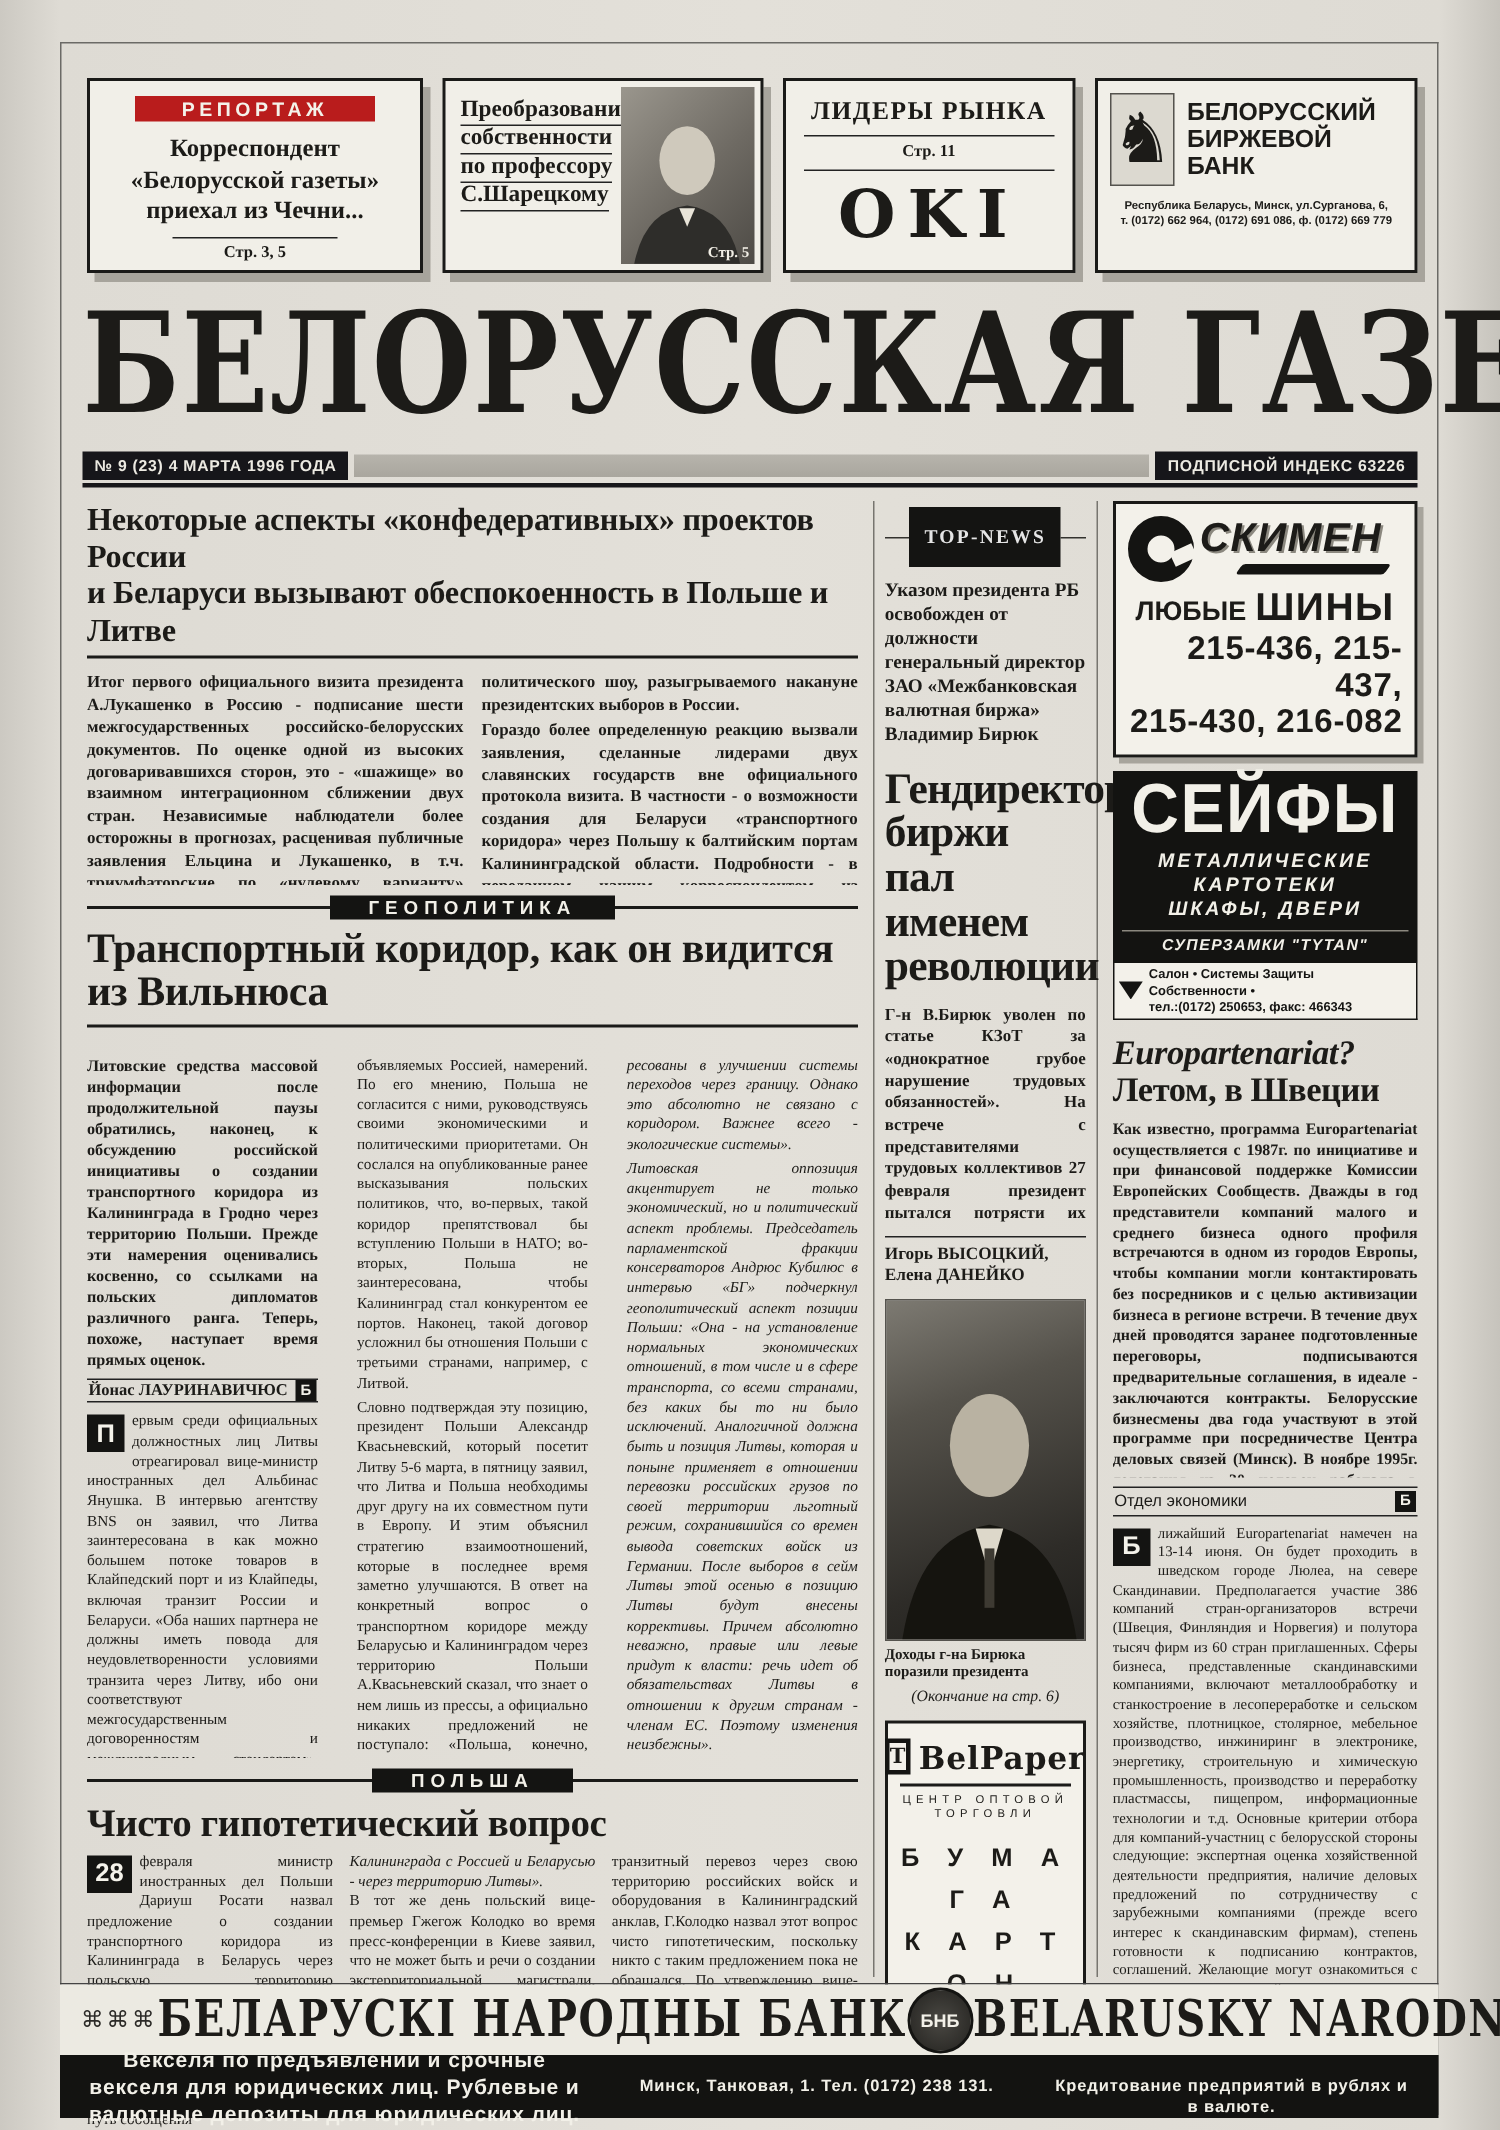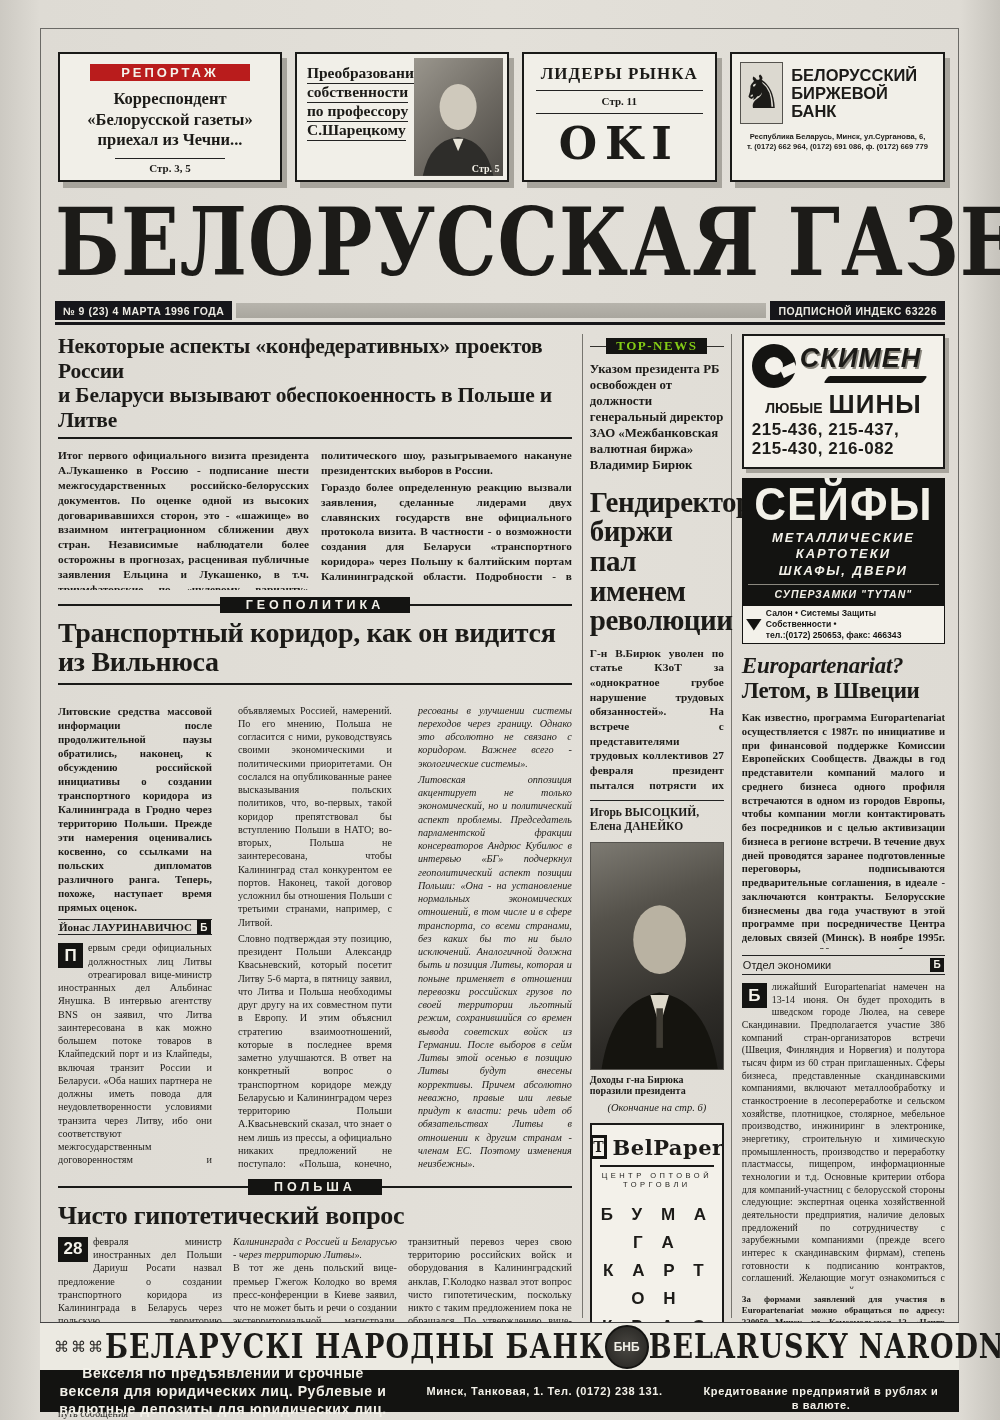--- a/index.html
+++ b/index.html
@@ -75,22 +75,22 @@
   .it { font-style:italic; }
 
   .pol-h { font-weight:bold; font-size:26px; line-height:1.05; padding:2px 0 4px; letter-spacing:-.3px;}
   .pol-cols { display:flex; gap:11px; height:190px; overflow:hidden; margin-top:2px; }
   .pol-cols .c { width:33.33%; font-size:10.2px; line-height:1.3; text-align:justify; }
   .credit { font-weight:bold; font-size:9.8px; margin-top:6px; }
 
   
   .tn-bar { display:flex; align-items:center; margin:4px 0 8px; }
   .tn-bar .ln { flex:1; border-top:1.5px solid #33322e; }
-  .tn-bar .lbl { background:#141412; color:#84cc16; font-family:"Liberation Serif",serif; font-weight:bold;
-                 font-size:13px; letter-spacing:1.5px; padding:0 10px; }
+  .tn-bar .lbl { background:#141412; color:#e5e5e5; font-family:"Liberation Serif",serif; font-weight:bold;
+                 font-size:13px; letter-spacing:1.5px; padding:12px 10px; }
   .tn-intro { font-weight:bold; font-size:12.8px; line-height:1.25; }
   .tn-h { font-weight:bold; font-size:29px; line-height:1.02; margin:14px 0 10px; letter-spacing:-.5px;}
   .tn-body { font-weight:bold; font-size:11.3px; line-height:1.3; text-align:justify; height:148px; overflow:hidden;}
   .tn-by { border-top:1.5px solid #222; margin-top:6px; padding-top:4px; font-weight:bold; font-size:11.5px; line-height:1.25;}
   .photo-b { margin-top:8px; width:100%; height:228px; border:1px solid #55534e;
              background:linear-gradient(160deg,#7d7a72 0%,#55524b 30%,#2e2c28 75%,#201f1c 100%); position:relative; overflow:hidden;}
   .photo-b svg { position:absolute; bottom:0; left:0; width:100%; }
   .tn-cap { font-weight:bold; font-size:10px; margin-top:4px; }
   .tn-cont { font-style:italic; font-size:10.5px; margin-top:6px; text-align:center;}
 
@@ -104,22 +104,22 @@
 
   
   .skimen { background:#f3f1ea; border:2.5px solid #1a1a18; box-shadow:4px 4px 0 #a7a49c; padding:7px 8px 9px; }
   .sk-top { display:flex; align-items:center; gap:4px; }
   .tire { width:44px; height:44px; border-radius:50%; border:13px solid #141412; position:relative; flex:0 0 auto;}
   .tire::after { content:""; position:absolute; right:-14px; top:8px; width:16px; height:10px; background:#f3f1ea; transform:rotate(-25deg);}
   .sk-brand { font-family:"Liberation Sans",sans-serif; font-weight:bold; font-style:italic; font-size:27px; letter-spacing:1px;
               text-shadow:1.5px 1.5px 0 #8b887f; }
   .sk-swoosh { height:7px; background:#141412; transform:skewX(-35deg); margin:2px 10px 6px 26px; border-radius:2px;}
   .sk-line { display:flex; align-items:baseline; justify-content:center; gap:6px; font-family:"Liberation Sans",sans-serif; font-weight:bold;}
-  .sk-line .a { font-size:14px; } .sk-line .b { font-size:26px; letter-spacing:1px;}
-  .sk-ph { text-align:left; font-family:"Liberation Sans",sans-serif; font-weight:bold; font-size:17px; line-height:1.12; letter-spacing:.5px;}
+  .sk-line .a { font-size:18px; } .sk-line .b { font-size:26px; letter-spacing:1px;}
+  .sk-ph { text-align:right; font-family:"Liberation Sans",sans-serif; font-weight:bold; font-size:22px; line-height:1.12; letter-spacing:.5px;}
 
   .sejfy { margin-top:9px; background:#131311; color:#f2f0e8; padding:4px 6px 6px; }
   .sf-title { font-family:"Liberation Sans",sans-serif; font-weight:bold; font-size:44px; letter-spacing:1px; text-align:center; line-height:1; transform:scaleY(1.05); }
   .sf-lines { font-family:"Liberation Sans",sans-serif; font-weight:bold; font-style:italic; font-size:13px; letter-spacing:2px; text-align:center; line-height:1.25; margin-top:4px;}
   .sf-locks { font-family:"Liberation Sans",sans-serif; font-weight:bold; font-style:italic; font-size:10.5px; letter-spacing:1px; text-align:center; margin-top:5px; border-top:1px solid #8b887f; padding-top:3px;}
   .sf-strip { background:#f3f1ea; color:#141412; font-family:"Liberation Sans",sans-serif; font-weight:bold; font-size:8.6px; padding:2px 3px; display:flex; gap:4px; align-items:center; border:1px solid #141412; border-top:none;}
   .sf-mark { width:16px; height:12px; background:#141412; clip-path:polygon(0 0,100% 0,50% 100%); flex:0 0 auto;}
   .sf-txt { line-height:1.3; }
 
   .euro-h { font-weight:bold; font-size:23px; line-height:1.08; margin:10px 0 7px; letter-spacing:-.3px;}

